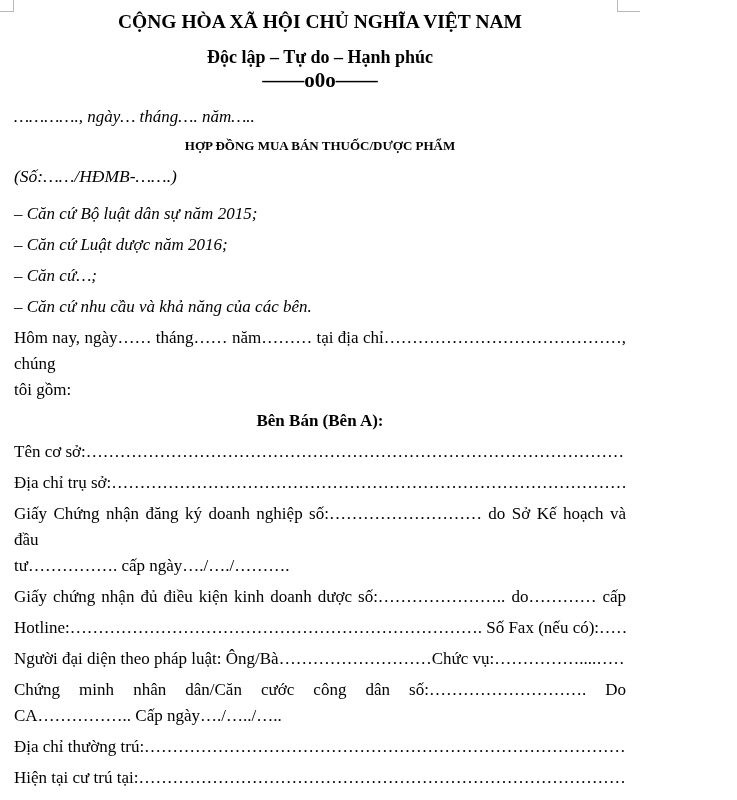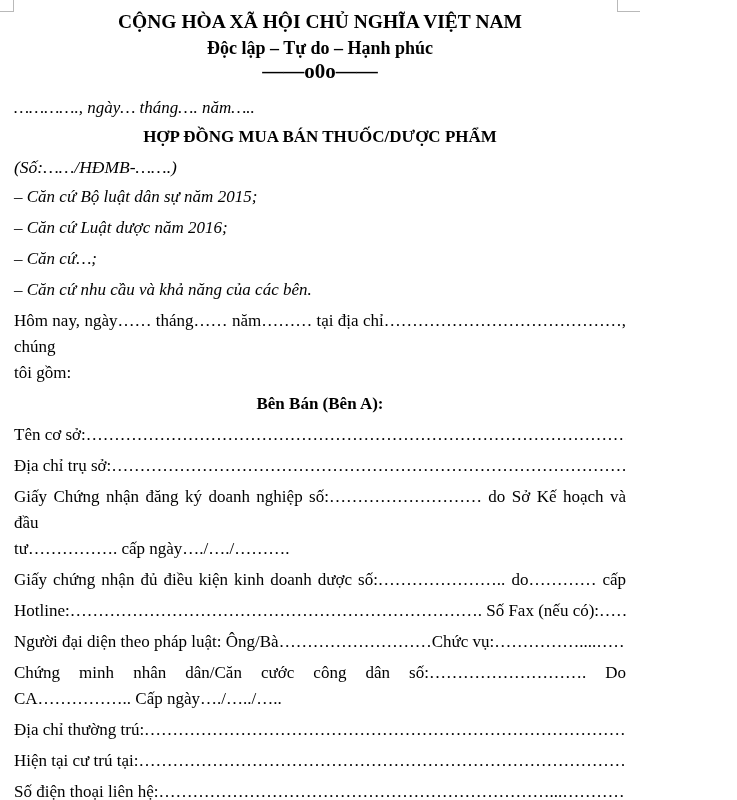--- a/index.html
+++ b/index.html
@@ -31,50 +31,50 @@
     text-align: center;
     font-weight: bold;
     font-size: 19.5px;
     line-height: 24px;
   }
   .motto {
     text-align: center;
     font-weight: bold;
     font-size: 18px;
     line-height: 24px;
-    margin-top: 2px;
+    margin-top: 11px;
   }
   .divider {
     text-align: center;
     font-weight: bold;
     font-size: 21px;
     line-height: 22px;
   }
   .date-line {
     text-align: left;
     font-style: italic;
     line-height: 24px;
     margin-top: 14px;
     padding-right: 11px;
   }
   .doc-title {
     text-align: center;
     font-weight: bold;
-    font-size: 17px;
+    font-size: 13px;
     line-height: 26px;
     margin-top: 4px;
   }
   .doc-number {
     text-align: left;
     font-style: italic;
     font-size: 17.5px;
     line-height: 26px;
     margin-top: 4px;
   }
-  .legal-bases { margin-top: 4px; }
+  .legal-bases { margin-top: 12px; }
   .basis {
     font-style: italic;
     margin: 0 0 5px 0;
     line-height: 26px;
   }
   p.body {
     margin: 0 0 5px 0;
     line-height: 26px;
   }
   .party-heading {

